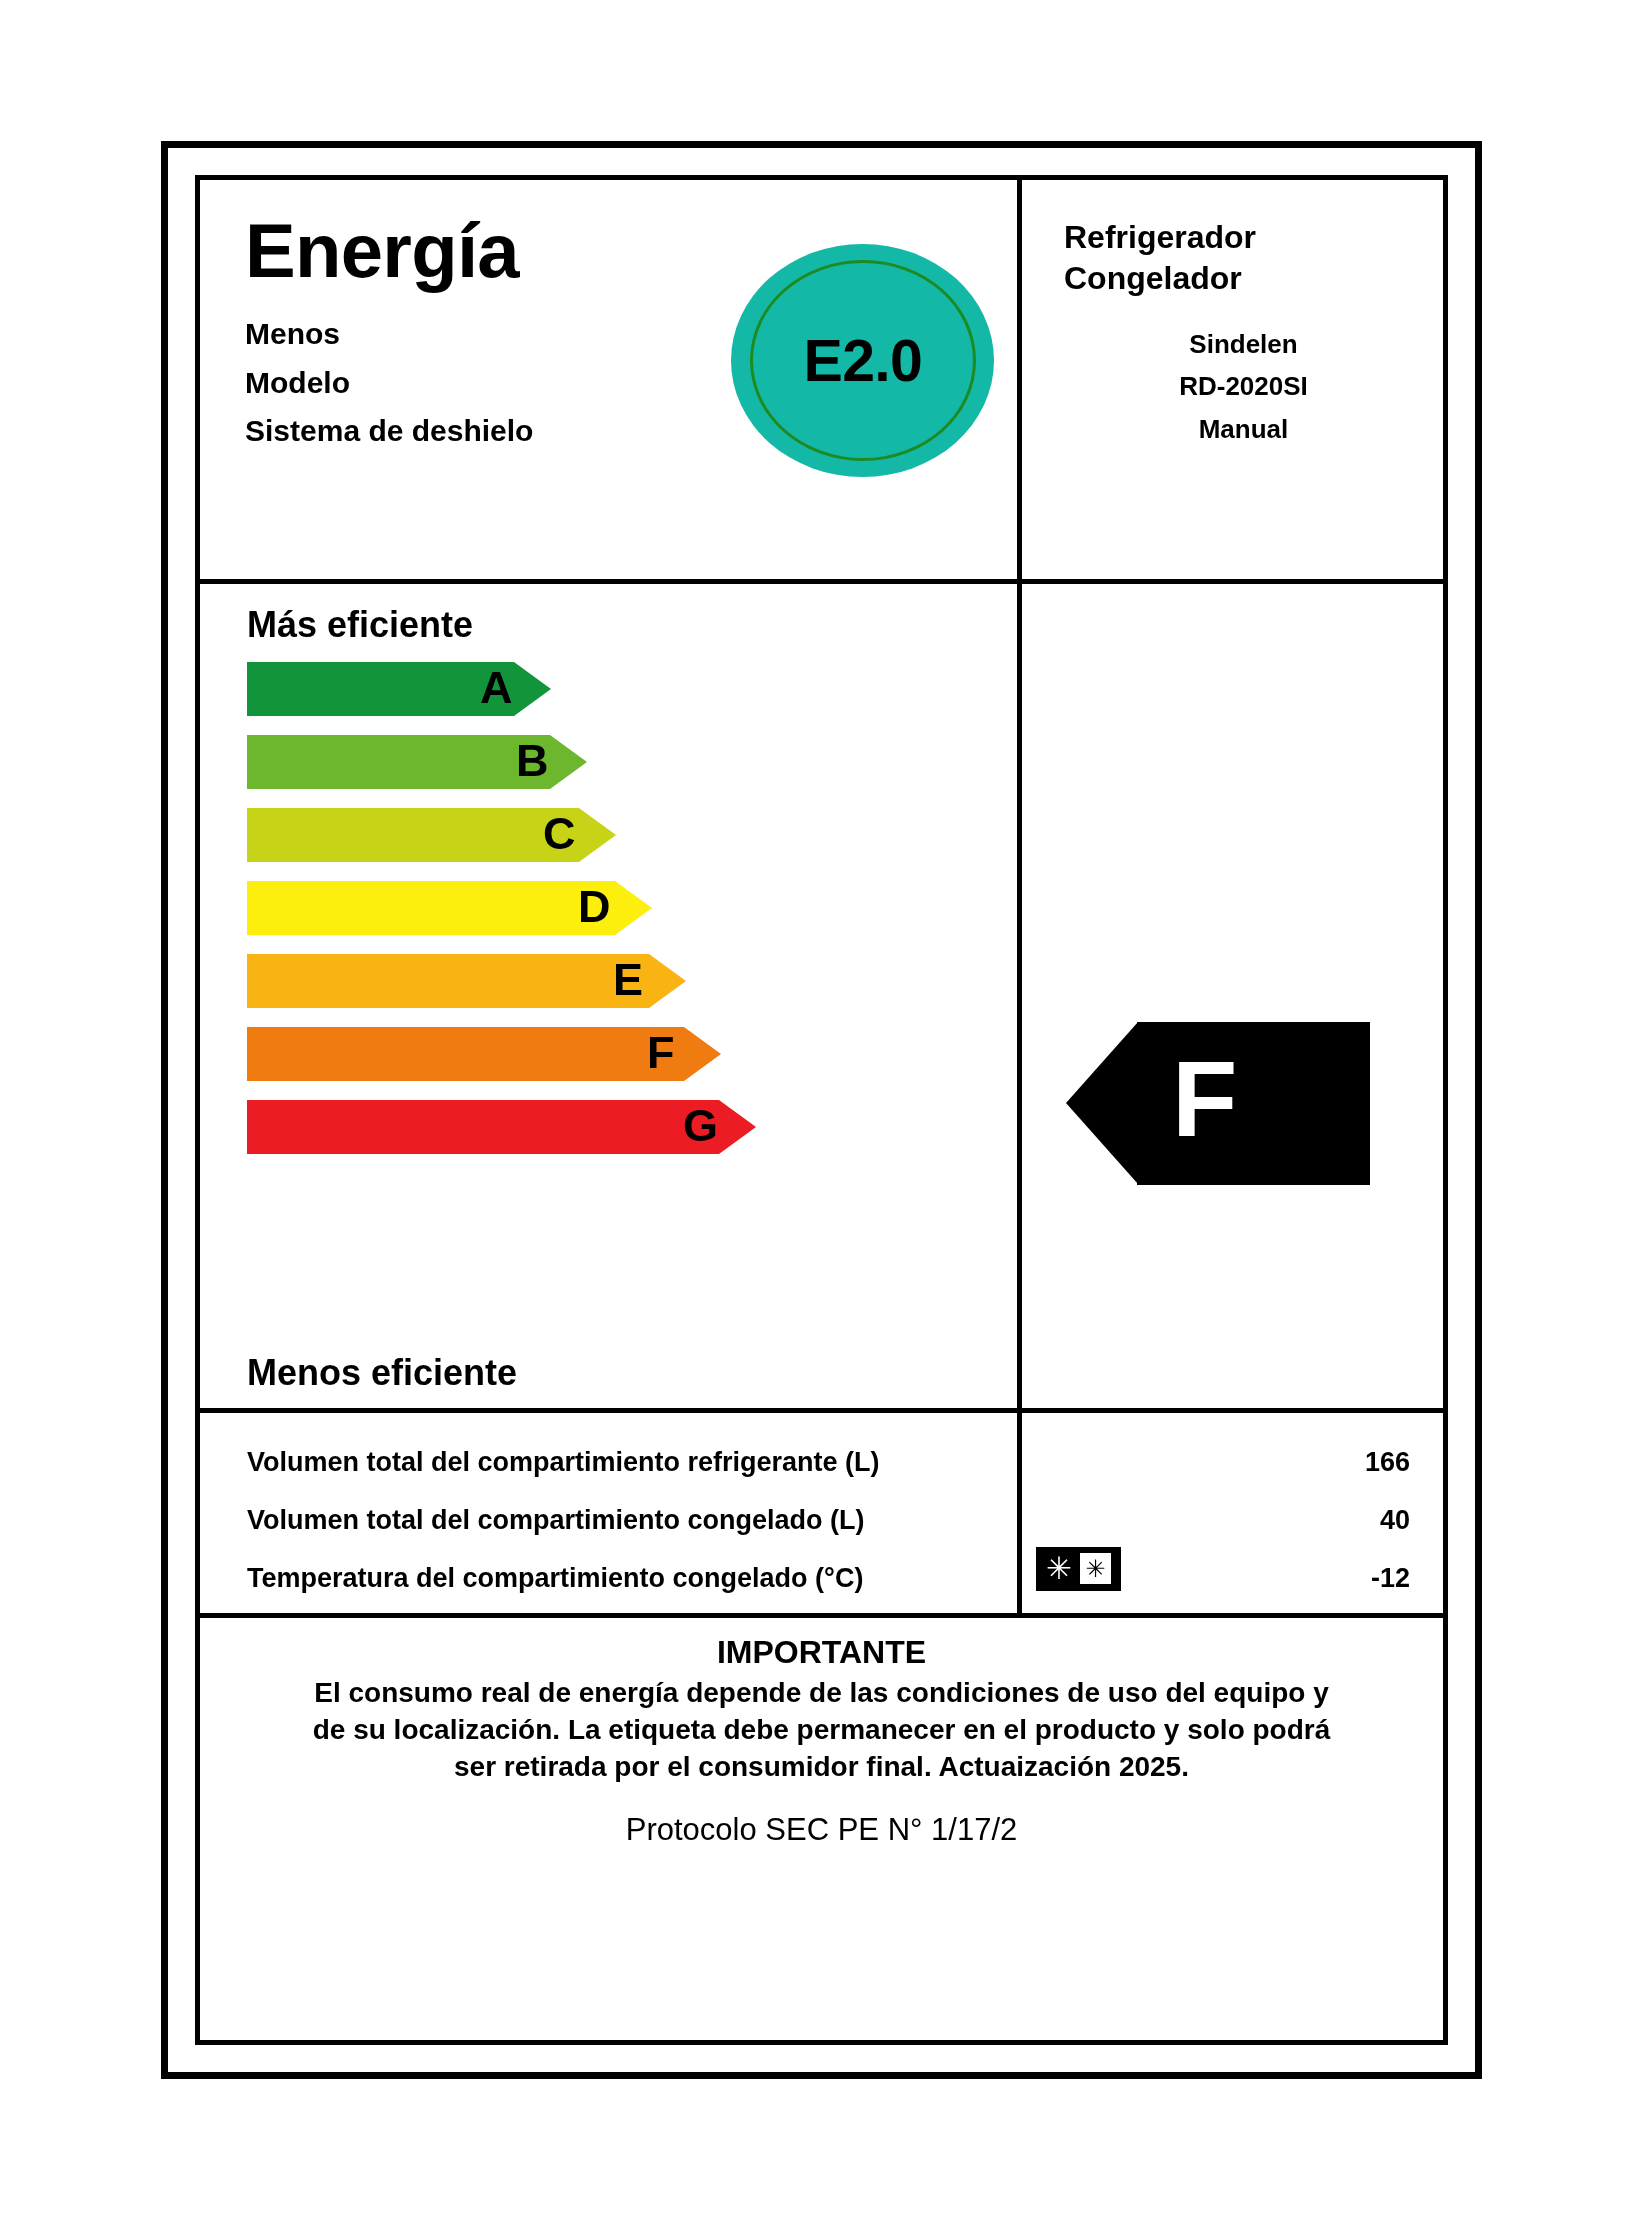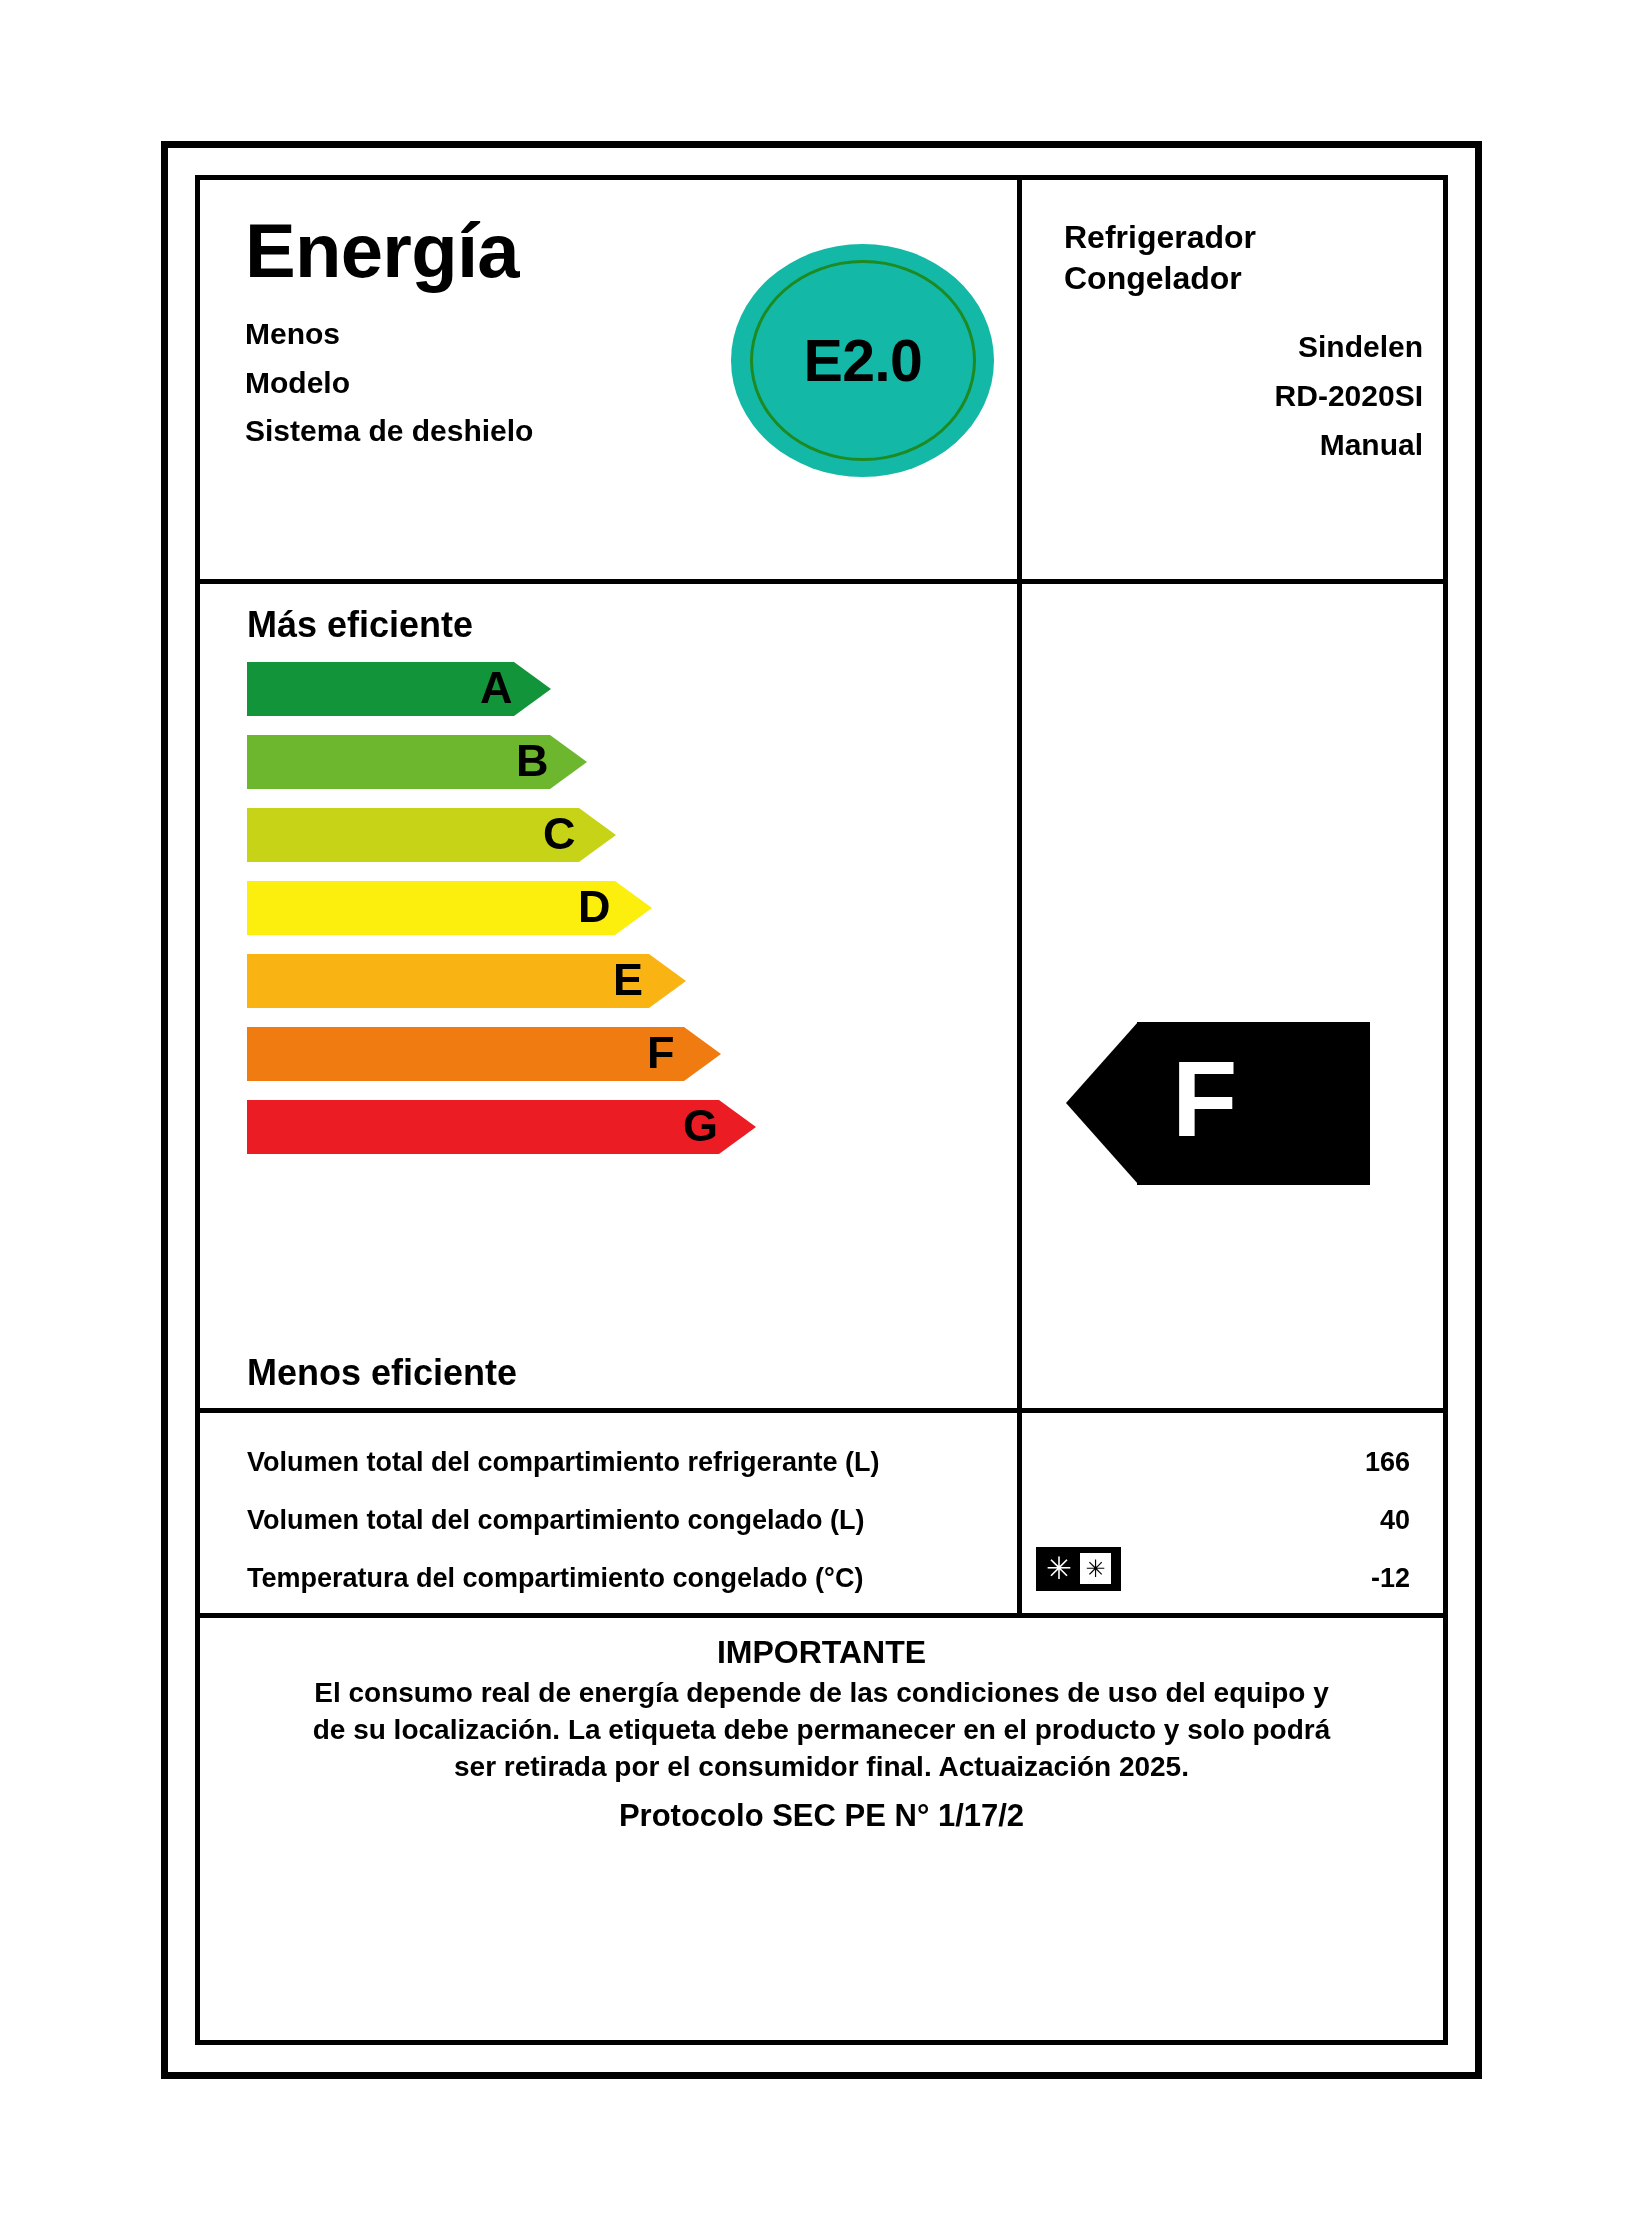--- a/index.html
+++ b/index.html
@@ -95,24 +95,24 @@
     padding: 37px 20px 0 42px;
     color: #000;
   }
   .appliance-type {
     font-size: 32px;
     font-weight: bold;
     line-height: 1.28;
   }
   .appliance-vals {
     margin-top: 24px;
-    font-size: 30px;
+    font-size: 26px;
     font-weight: bold;
     line-height: 1.63;
-    text-align: right;
+    text-align: center;
   }
 
   
   .row-scale {
     display: flex;
     height: 829px;
     border-bottom: 5px solid #000;
   }
   .scale-left {
     width: 822px;
@@ -306,23 +306,23 @@
     font-weight: bold;
     margin-bottom: 4.2px;
   }
   .note-body {
     font-size: 28px;
     font-weight: bold;
     line-height: 1.32;
     text-align: center;
   }
   .note-proto {
-    margin-top: 12px;
+    margin-top: 26px;
     font-size: 31px;
-    font-weight: bold;
+    font-weight: normal;
     text-align: center;
   }
 </style>
 </head>
 <body>
 
 <div class="label-wrap">
   <div class="label-inner">
 
     <div class="row-head">

